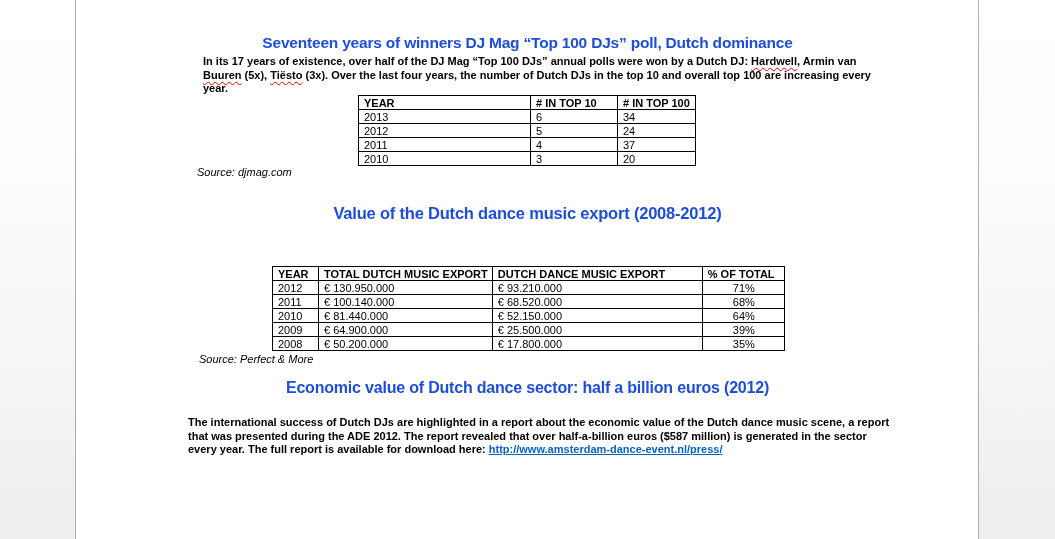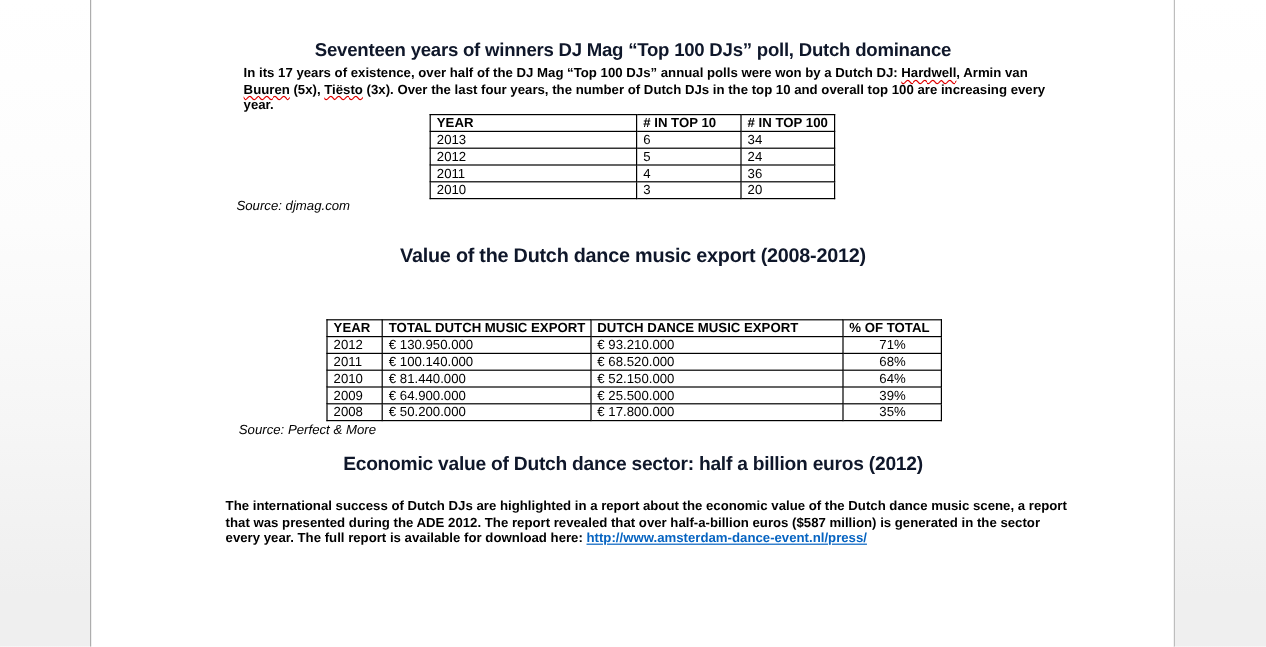--- a/index.html
+++ b/index.html
@@ -21,21 +21,21 @@
   .margin-strip.right { left: 978px; width: 77px; border-left: 1px solid #adadad; }
 
   .page {
     position: absolute; left: 77px; top: 0;
     width: 901px; height: 539px;
     background: #ffffff;
   }
 
   .doc-h {
     position: absolute; left: 0; width: 100%;
-    text-align: center; font-weight: bold; color: #0f172a;
+    text-align: center; font-weight: bold; color: #1d4ed8;
     letter-spacing: -0.2px;
   }
   .h1 { top: 34px;  font-size: 15.5px; }
   .h2 { top: 204px; font-size: 16.5px; }
   .h3 { top: 379px; font-size: 16px; }
 
   .para {
     position: absolute;
     font-size: 11px; line-height: 13.5px; color: #000; font-weight: bold;
   }
@@ -116,21 +116,21 @@
           <td>34</td>
         </tr>
         <tr>
           <td>2012</td>
           <td>5</td>
           <td>24</td>
         </tr>
         <tr>
           <td>2011</td>
           <td>4</td>
-          <td>36</td>
+          <td>37</td>
         </tr>
         <tr>
           <td>2010</td>
           <td>3</td>
           <td>20</td>
         </tr>
       </tbody>
     </table>
 
     <div class="src src1">Source: djmag.com</div>

